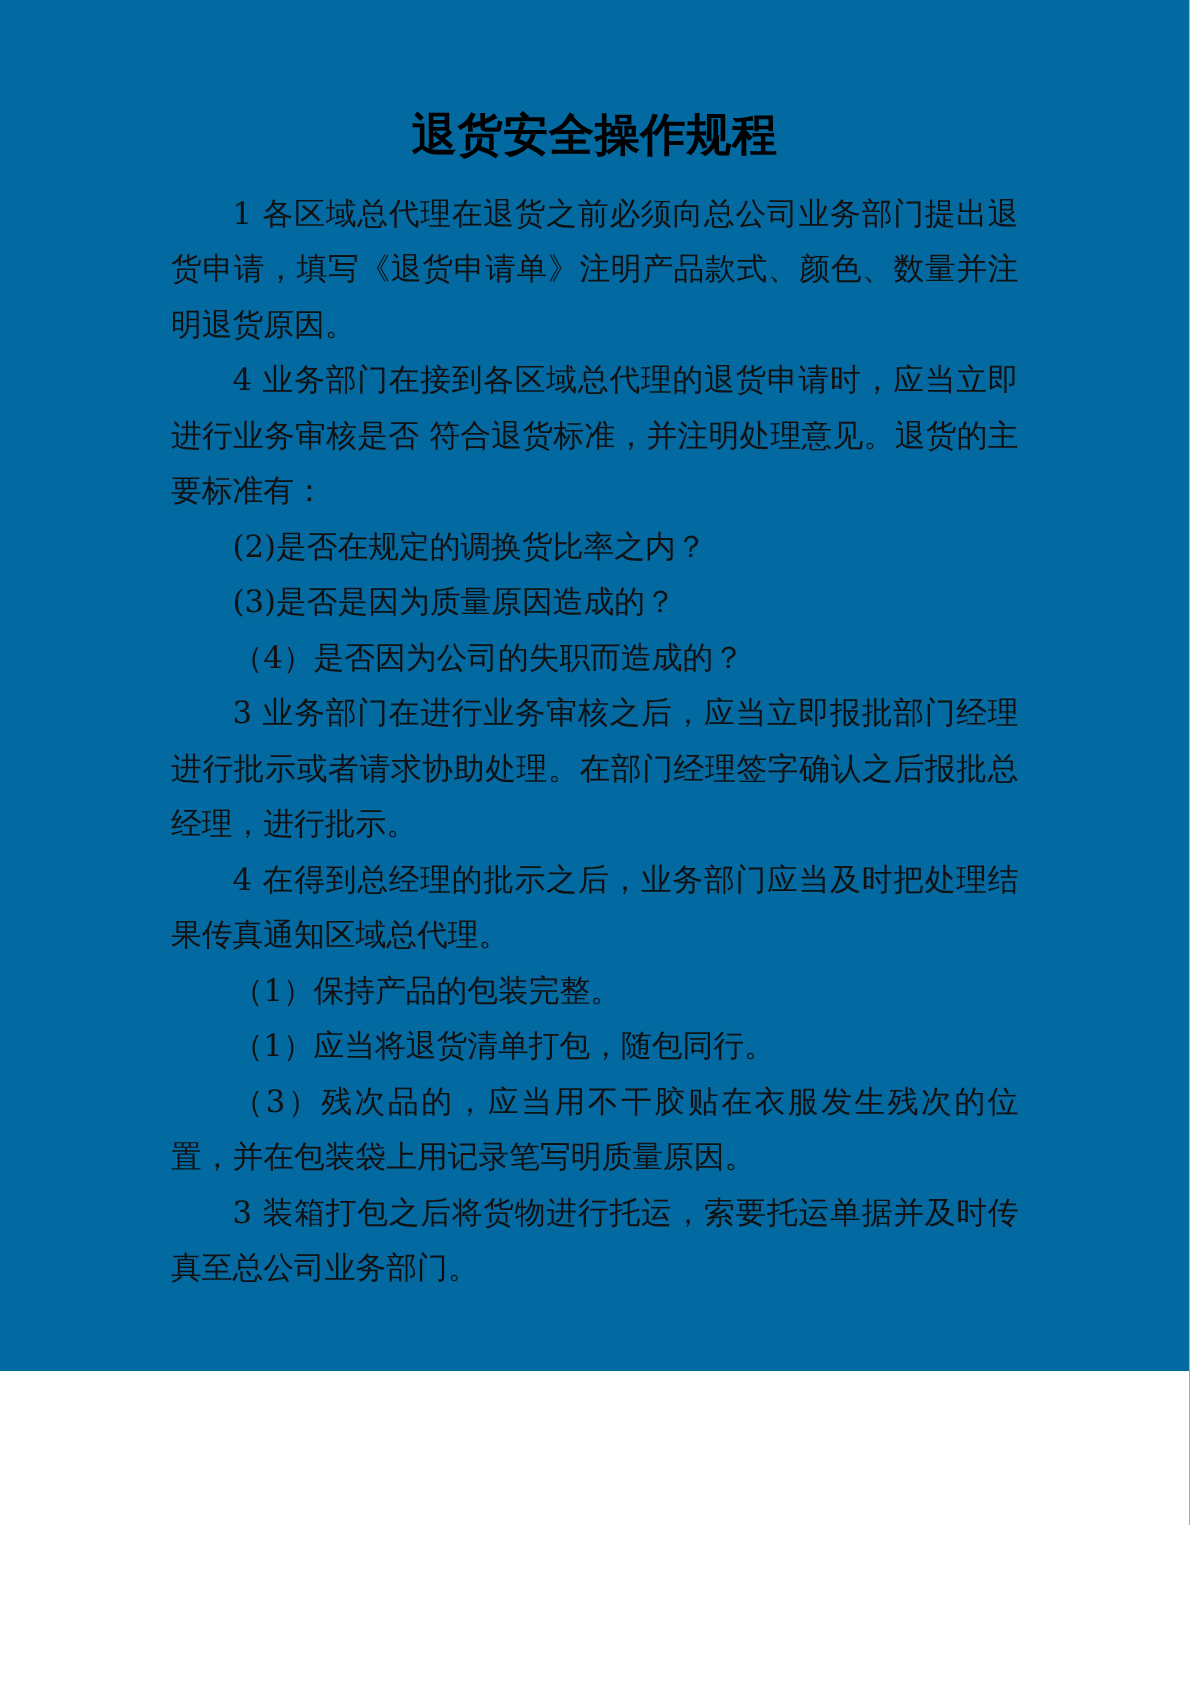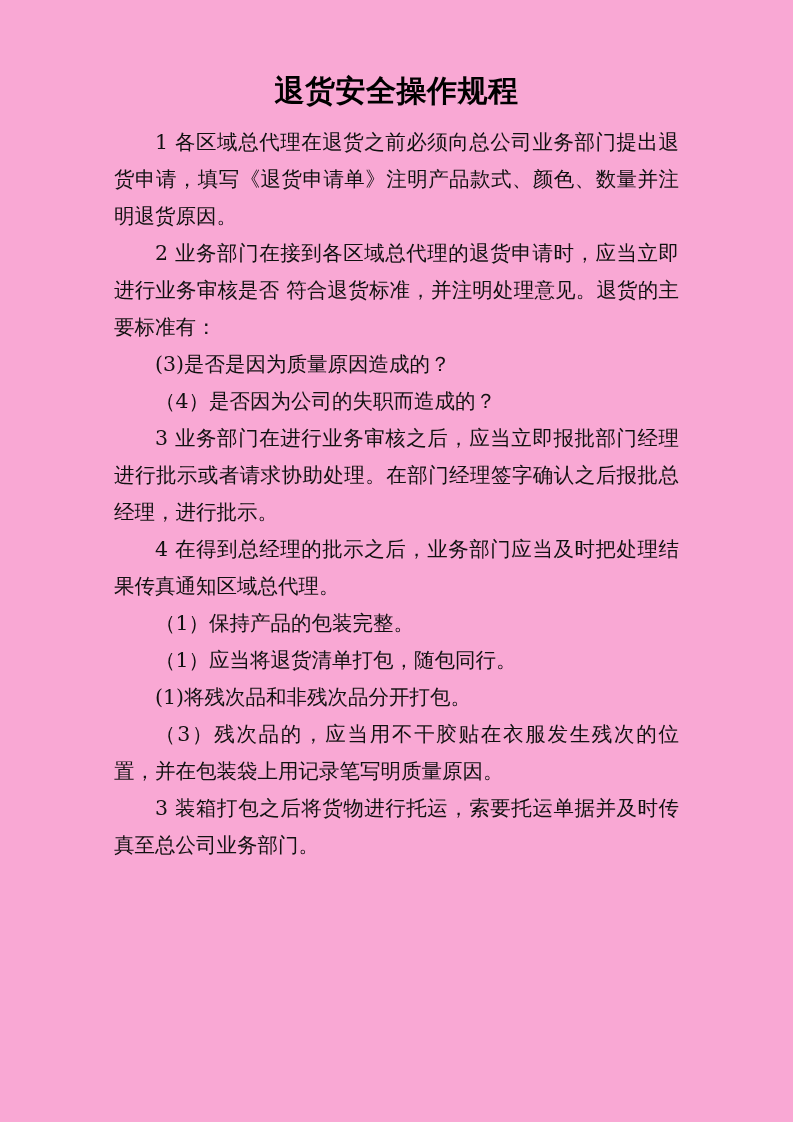--- a/index.html
+++ b/index.html
@@ -3,22 +3,22 @@
 <meta charset="utf-8">
 <style>
   html, body {
     margin: 0;
     padding: 0;
     background: #ffffff;
   }
   .page {
     position: relative;
     width: 793px;
-    height: 1122px;
-    background: #f9a8d4;
+    height: 914px;
+    background: #0369a1;
     overflow: hidden;
     box-sizing: border-box;
   }
   .doc-body {
     position: absolute;
     left: 114px;
     top: 60px;
     width: 565px;
   }
   .doc-title {
@@ -49,25 +49,25 @@
 </style>
 </head>
 <body>
 
 <div class="page">
   <div class="doc-body">
 
     <h1 class="doc-title">退货安全操作规程</h1>
 
     <p class="para">1 各区域总代理在退货之前必须向总公司业务部门提出退货申请，填写《退货申请单》注明产品款式、颜色、数量并注明退货原因。</p>
-    <p class="para">2 业务部门在接到各区域总代理的退货申请时，应当立即进行业务审核是否 符合退货标准，并注明处理意见。退货的主要标准有：</p>
+    <p class="para">4 业务部门在接到各区域总代理的退货申请时，应当立即进行业务审核是否 符合退货标准，并注明处理意见。退货的主要标准有：</p>
+    <p class="para sub">(2)是否在规定的调换货比率之内？</p>
     <p class="para sub">(3)是否是因为质量原因造成的？</p>
     <p class="para sub">（4）是否因为公司的失职而造成的？</p>
     <p class="para">3 业务部门在进行业务审核之后，应当立即报批部门经理进行批示或者请求协助处理。在部门经理签字确认之后报批总经理，进行批示。</p>
     <p class="para">4 在得到总经理的批示之后，业务部门应当及时把处理结果传真通知区域总代理。</p>
     <p class="para sub">（1）保持产品的包装完整。</p>
     <p class="para sub">（1）应当将退货清单打包，随包同行。</p>
-    <p class="para sub">(1)将残次品和非残次品分开打包。</p>
     <p class="para sub">（3）残次品的，应当用不干胶贴在衣服发生残次的位置，并在包装袋上用记录笔写明质量原因。</p>
     <p class="para">3 装箱打包之后将货物进行托运，索要托运单据并及时传真至总公司业务部门。</p>
 
   </div>
 </div>
 
 </body></html>

